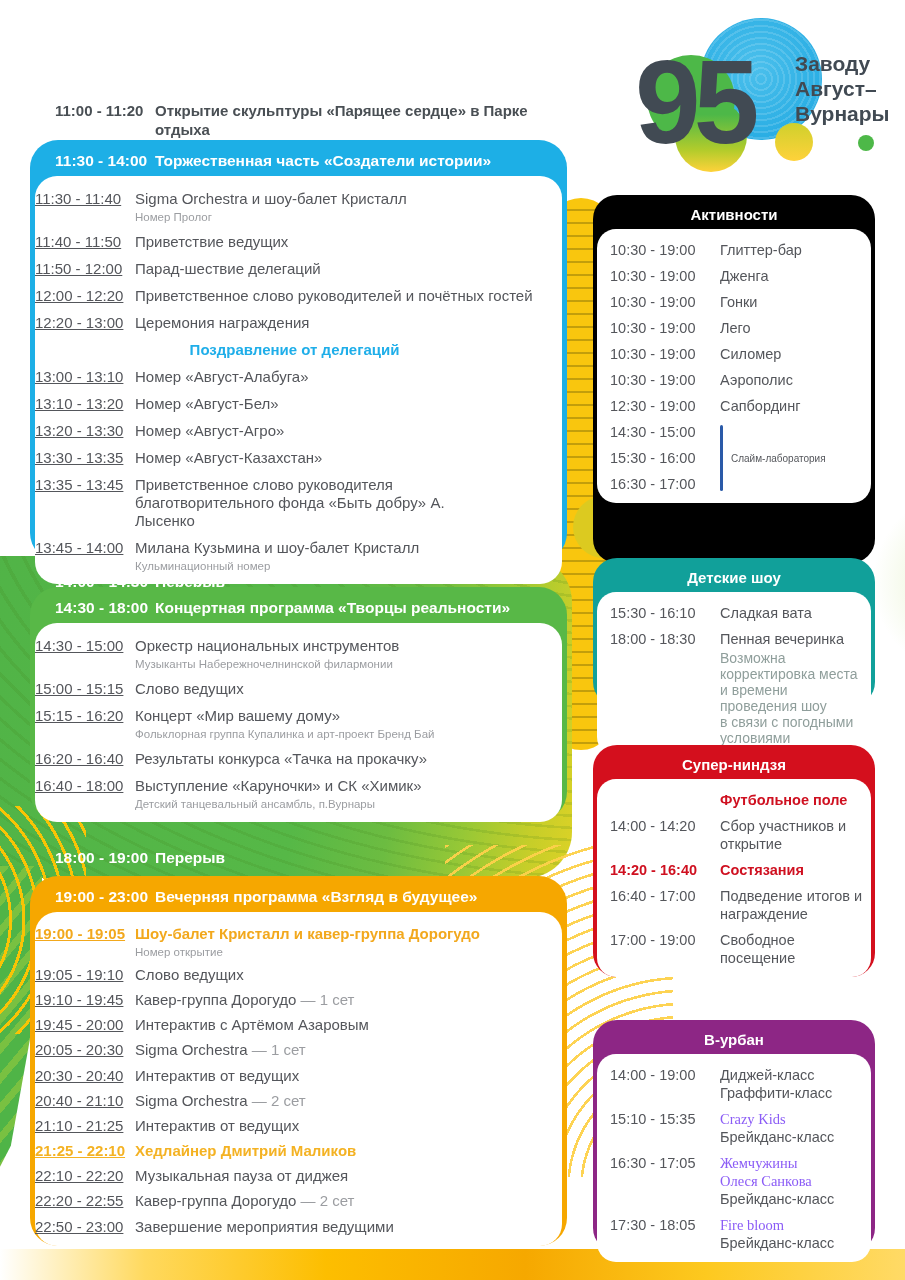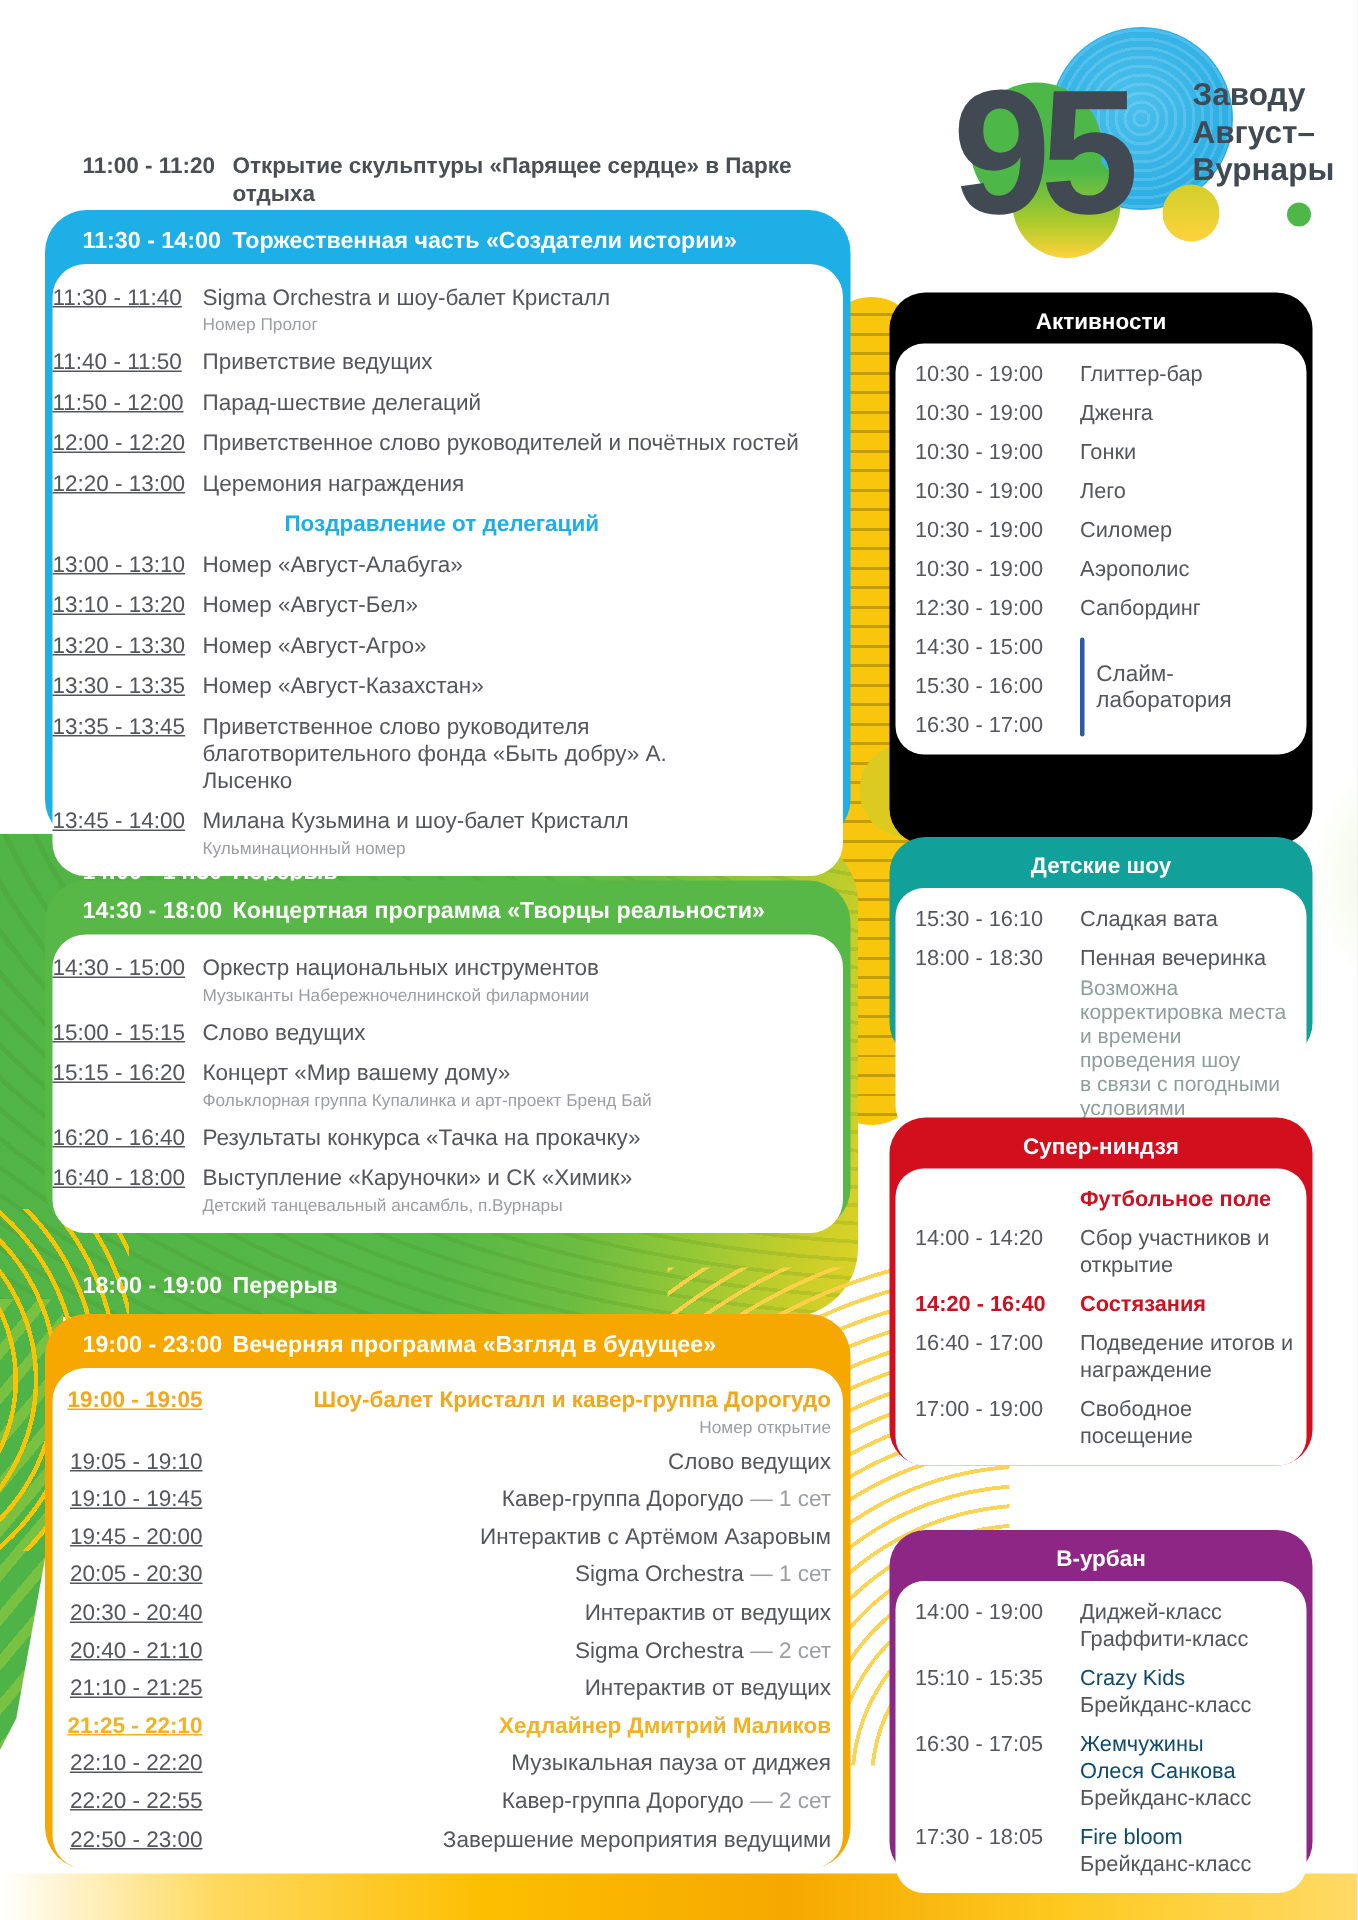--- a/index.html
+++ b/index.html
@@ -64,21 +64,21 @@
   .cap{font-size:11.5px;line-height:14px;color:#9b9da1;margin-top:2px;}
   .subheading{text-align:center;font-weight:700;color:#1faee9;font-size:15px;padding:5px 0;}
   .suffix{color:#9b9da1;}
   .w360{max-width:370px;}
   .accent-orange{color:#f2a81d;font-weight:700;}
   .accent-yellow{color:#f4b223;font-weight:700;}
   
   .sec-ceremony{background:#1dafe6;top:140px;height:421px;}
   .sec-concert{background:#58b847;top:587px;height:233px;}
   .sec-evening{background:#f6a700;top:876px;height:370px;}
-  .sec-evening .row{padding:3.6px 0;text-align:right;}
+  .sec-evening .row{padding:3.6px 0;}
   .break{position:absolute;left:30px;width:537px;display:flex;z-index:2;color:#fff;
     font-weight:700;font-size:15.5px;line-height:19px;}
   .break .t{flex:0 0 100px;margin-left:25px;}
   .break-1{top:572px;}
   .break-2{top:848px;}
   
   .rbox{left:593px;width:282px;border-radius:24px;padding:4px;}
   .rbox .hdr{height:30px;justify-content:center;font-size:15px;}
   .rbox .body{border-radius:19px;padding:8px 6px 6px 0;}
   .rrow{display:flex;align-items:flex-start;padding:4px 0;font-size:14.5px;line-height:18px;}
@@ -86,24 +86,24 @@
   .rrow .rc{flex:1;}
   .rcap{font-size:14px;line-height:16px;margin-top:2px;color:#8f9e9b;}
   .box-activities{background:#000000;top:195px;height:368px;}
   .box-kids{background:#11a09a;top:558px;height:148px;}
   .box-ninja{background:#d40f1d;top:745px;height:232px;}
   .box-urban{background:#8d2685;top:1020px;height:232px;}
   .slime{display:flex;align-items:stretch;padding:0;}
   .slime-times{flex:0 0 110px;margin-left:13px;}
   .slime-times div{padding:4px 0;font-size:14.5px;line-height:18px;white-space:nowrap;}
   .slime-bar{width:3px;background:#2a5aa8;margin:6px 8px 6px 0;border-radius:2px;}
-  .slime-label{align-self:center;font-size:15px;}
+  .slime-label{align-self:center;font-size:10px;}
   .ninja-sub{font-weight:700;color:#cf1020;}
   .accent-red{color:#cf1020;font-weight:700;}
-  .accent-purple{color:#0c4a6e;}
+  .accent-purple{color:#8b5cf6;font-family:Liberation Serif, serif;}
   .rline{display:block;}
 </style>
 </head>
 <body>
 
 <div class="poster">
 
   <div class="decor d-band-yellow"></div>
   <div class="decor d-blob-mustard"></div>
   <div class="decor d-green-main"></div>

